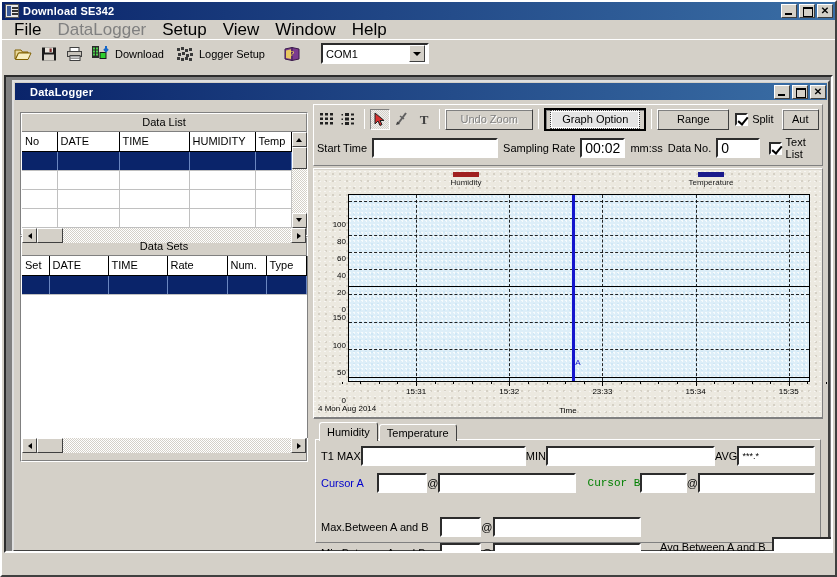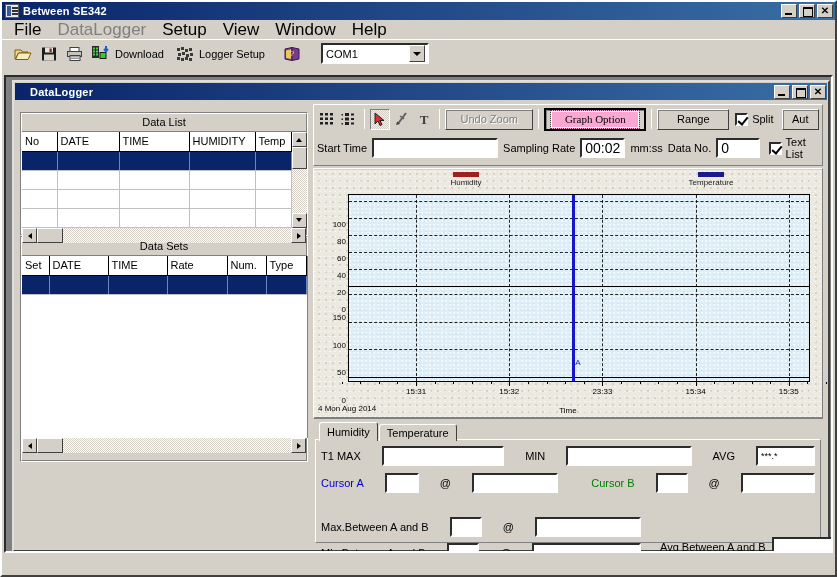--- a/index.html
+++ b/index.html
@@ -204,23 +204,22 @@
     border-right-color:#404040; border-bottom-color:#404040;
     box-shadow: 1px 1px 0 #808080 inset;
     display:flex; align-items:center; justify-content:center;
     height:21px; padding:0 6px;
   }
   .btn.disabled { color:#808080; text-shadow:1px 1px 0 #fff; }
   .btn.default { border:2px solid #000; padding:0 4px; height:23px; }
   .btn.default .inner {
     border:1px dotted #404040; width:100%; height:100%;
     display:flex;align-items:center;justify-content:center;
-    background:#f9a8d4;
+    background:#e5e5e5;
     box-shadow: -1px -1px 0 #fff inset, 1px 1px 0 #fff inset;
-    font-family: Liberation Serif, serif;
   }
   .chk { display:flex; align-items:center; gap:4px; font-size:11px; }
   .chkbox {
     width:13px;height:13px;background:#fff;
     border:2px inset #d4d0c8;
     border-top-color:#808080;border-left-color:#808080;
     border-right-color:#fff;border-bottom-color:#fff;
     position:relative; flex:none;
   }
   .chkbox.on:after{
@@ -281,41 +280,41 @@
     border-right-color:#404040;
     border-radius:3px 3px 0 0; margin-right:1px;
   }
   .tab.active { padding:3px 7px 3px; position:relative; top:0; }
   .tabpanel {
     border:1px solid #fff; border-top-color:#fff;
     border-right-color:#808080; border-bottom-color:#808080;
     position:absolute; left:2px; right:2px; top:18px; bottom:2px;
     background:#d4d0c8;
   }
-  .frow { display:flex; align-items:center; gap:21px; padding:0 5px; }
+  .frow { display:flex; align-items:center; gap:0; padding:0 5px; }
   .lbl { font-size:11px; white-space:nowrap; }
 
   
   .statusbar {
     position:absolute; left:2px; right:2px; bottom:2px; height:19px;
     display:flex; align-items:center; gap:2px;
   }
   .st-pane {
     border:1px solid #808080; border-right-color:#fff; border-bottom-color:#fff;
     height:17px; display:flex; align-items:center; padding:0 4px; font-size:11px;
   }
 </style>
 </head>
 <body>
 
 <div class="app">
 
   <div class="titlebar">
     <div class="ticon"></div>
-    <div class="title-text">Between SE342</div>
+    <div class="title-text">Download SE342</div>
     <div class="wbtns">
       <div class="wbtn min"></div>
       <div class="wbtn max"></div>
       <div class="wbtn cls">
           <span>✕</span>
         </div>
     </div>
   </div>
 
   <div class="menubar">
@@ -732,21 +731,21 @@
                 <div class="tfield" style="width:170px"></div>
                 <span class="lbl">AVG</span>
                 <div class="tfield" style="width:78px; font-size:9px;">***.*</div>
               </div>
 
               <div class="frow" style="margin-top:7px;">
                 <span class="lbl" id="cursA" style="width: 62px; color: rgb(0, 0, 204);">Cursor A</span>
                 <div class="tfield" style="width:54px"></div>
                 <span class="lbl">@</span>
                 <div class="tfield" style="width:150px"></div>
-                <span class="lbl" id="cursB" style="margin-left: 12px; width: 56px; color: rgb(0, 128, 0);">Cursor B</span>
+                <span class="lbl" id="cursB" style="margin-left: 12px; width: 56px; color: rgb(0, 128, 0); font-family: Liberation Mono, monospace;">Cursor B</span>
                 <div class="tfield" style="width:50px"></div>
                 <span class="lbl">@</span>
                 <div class="tfield" style="width:128px"></div>
               </div>
 
               <div style="display:flex; margin-top:24px;">
                 <div style="width:330px;">
                   <div class="frow">
                     <span class="lbl" style="width:120px">Max.Between A and B</span>
                     <div class="tfield" style="width:42px"></div>

